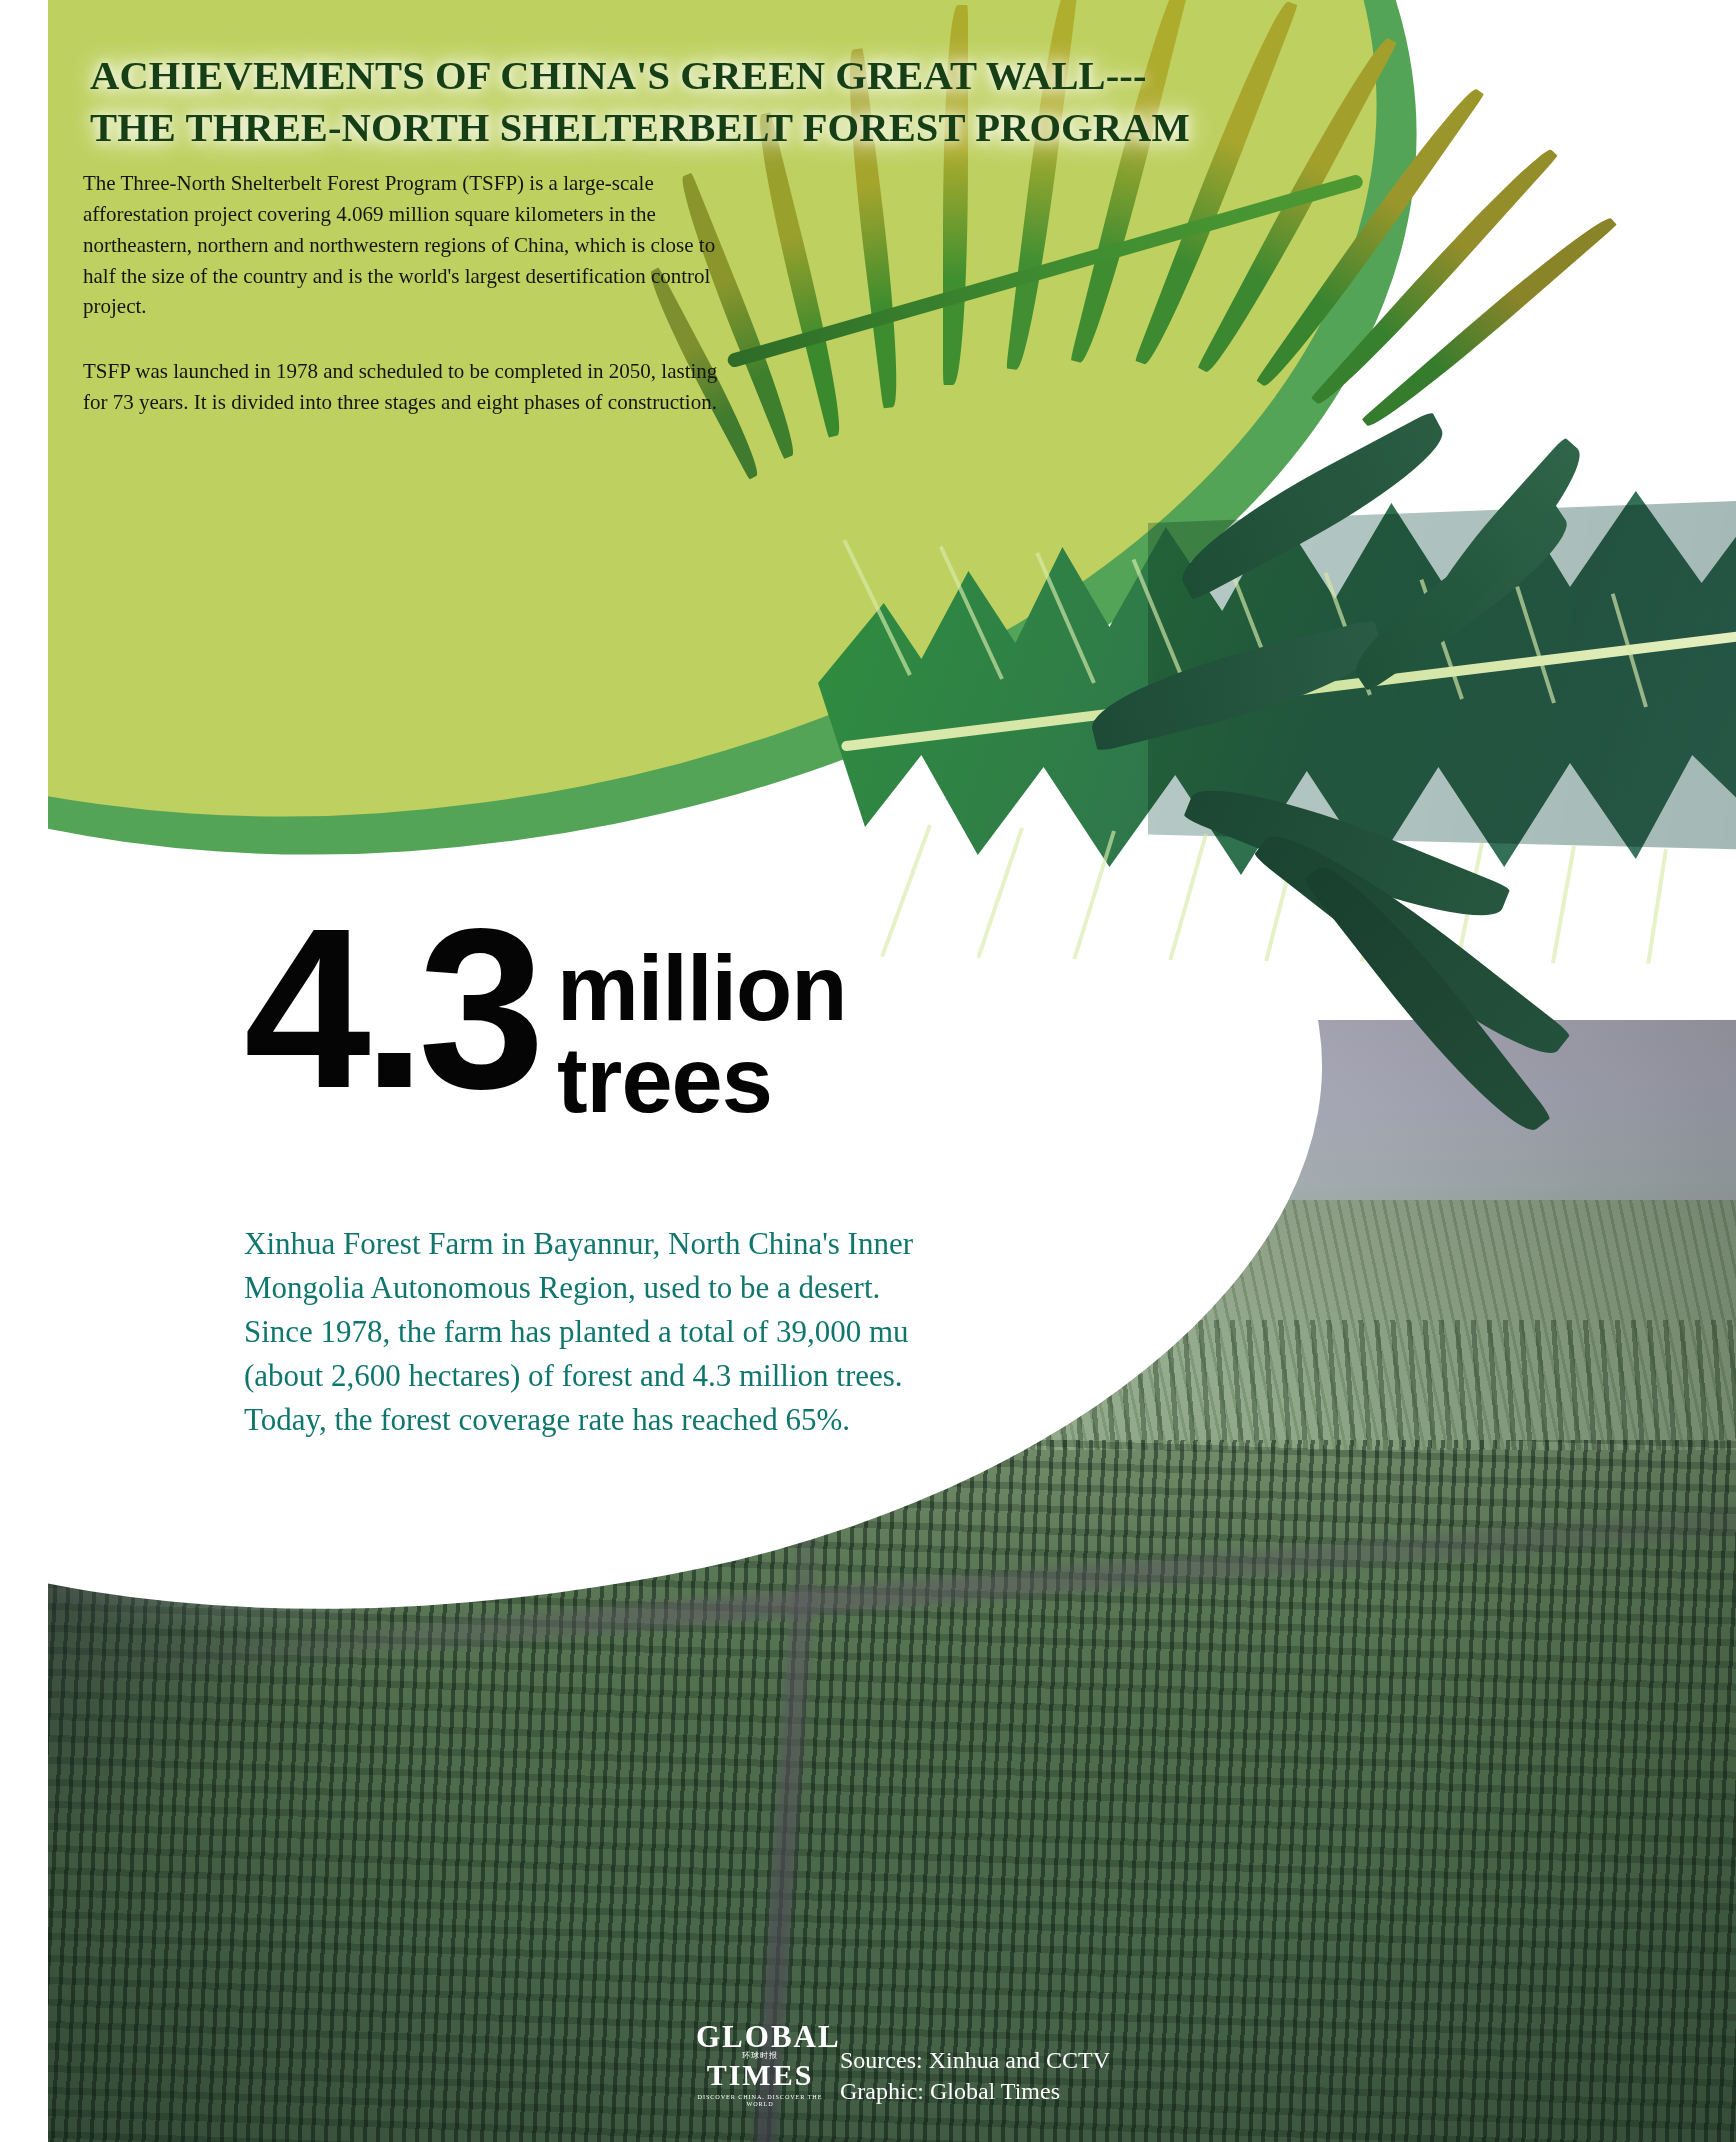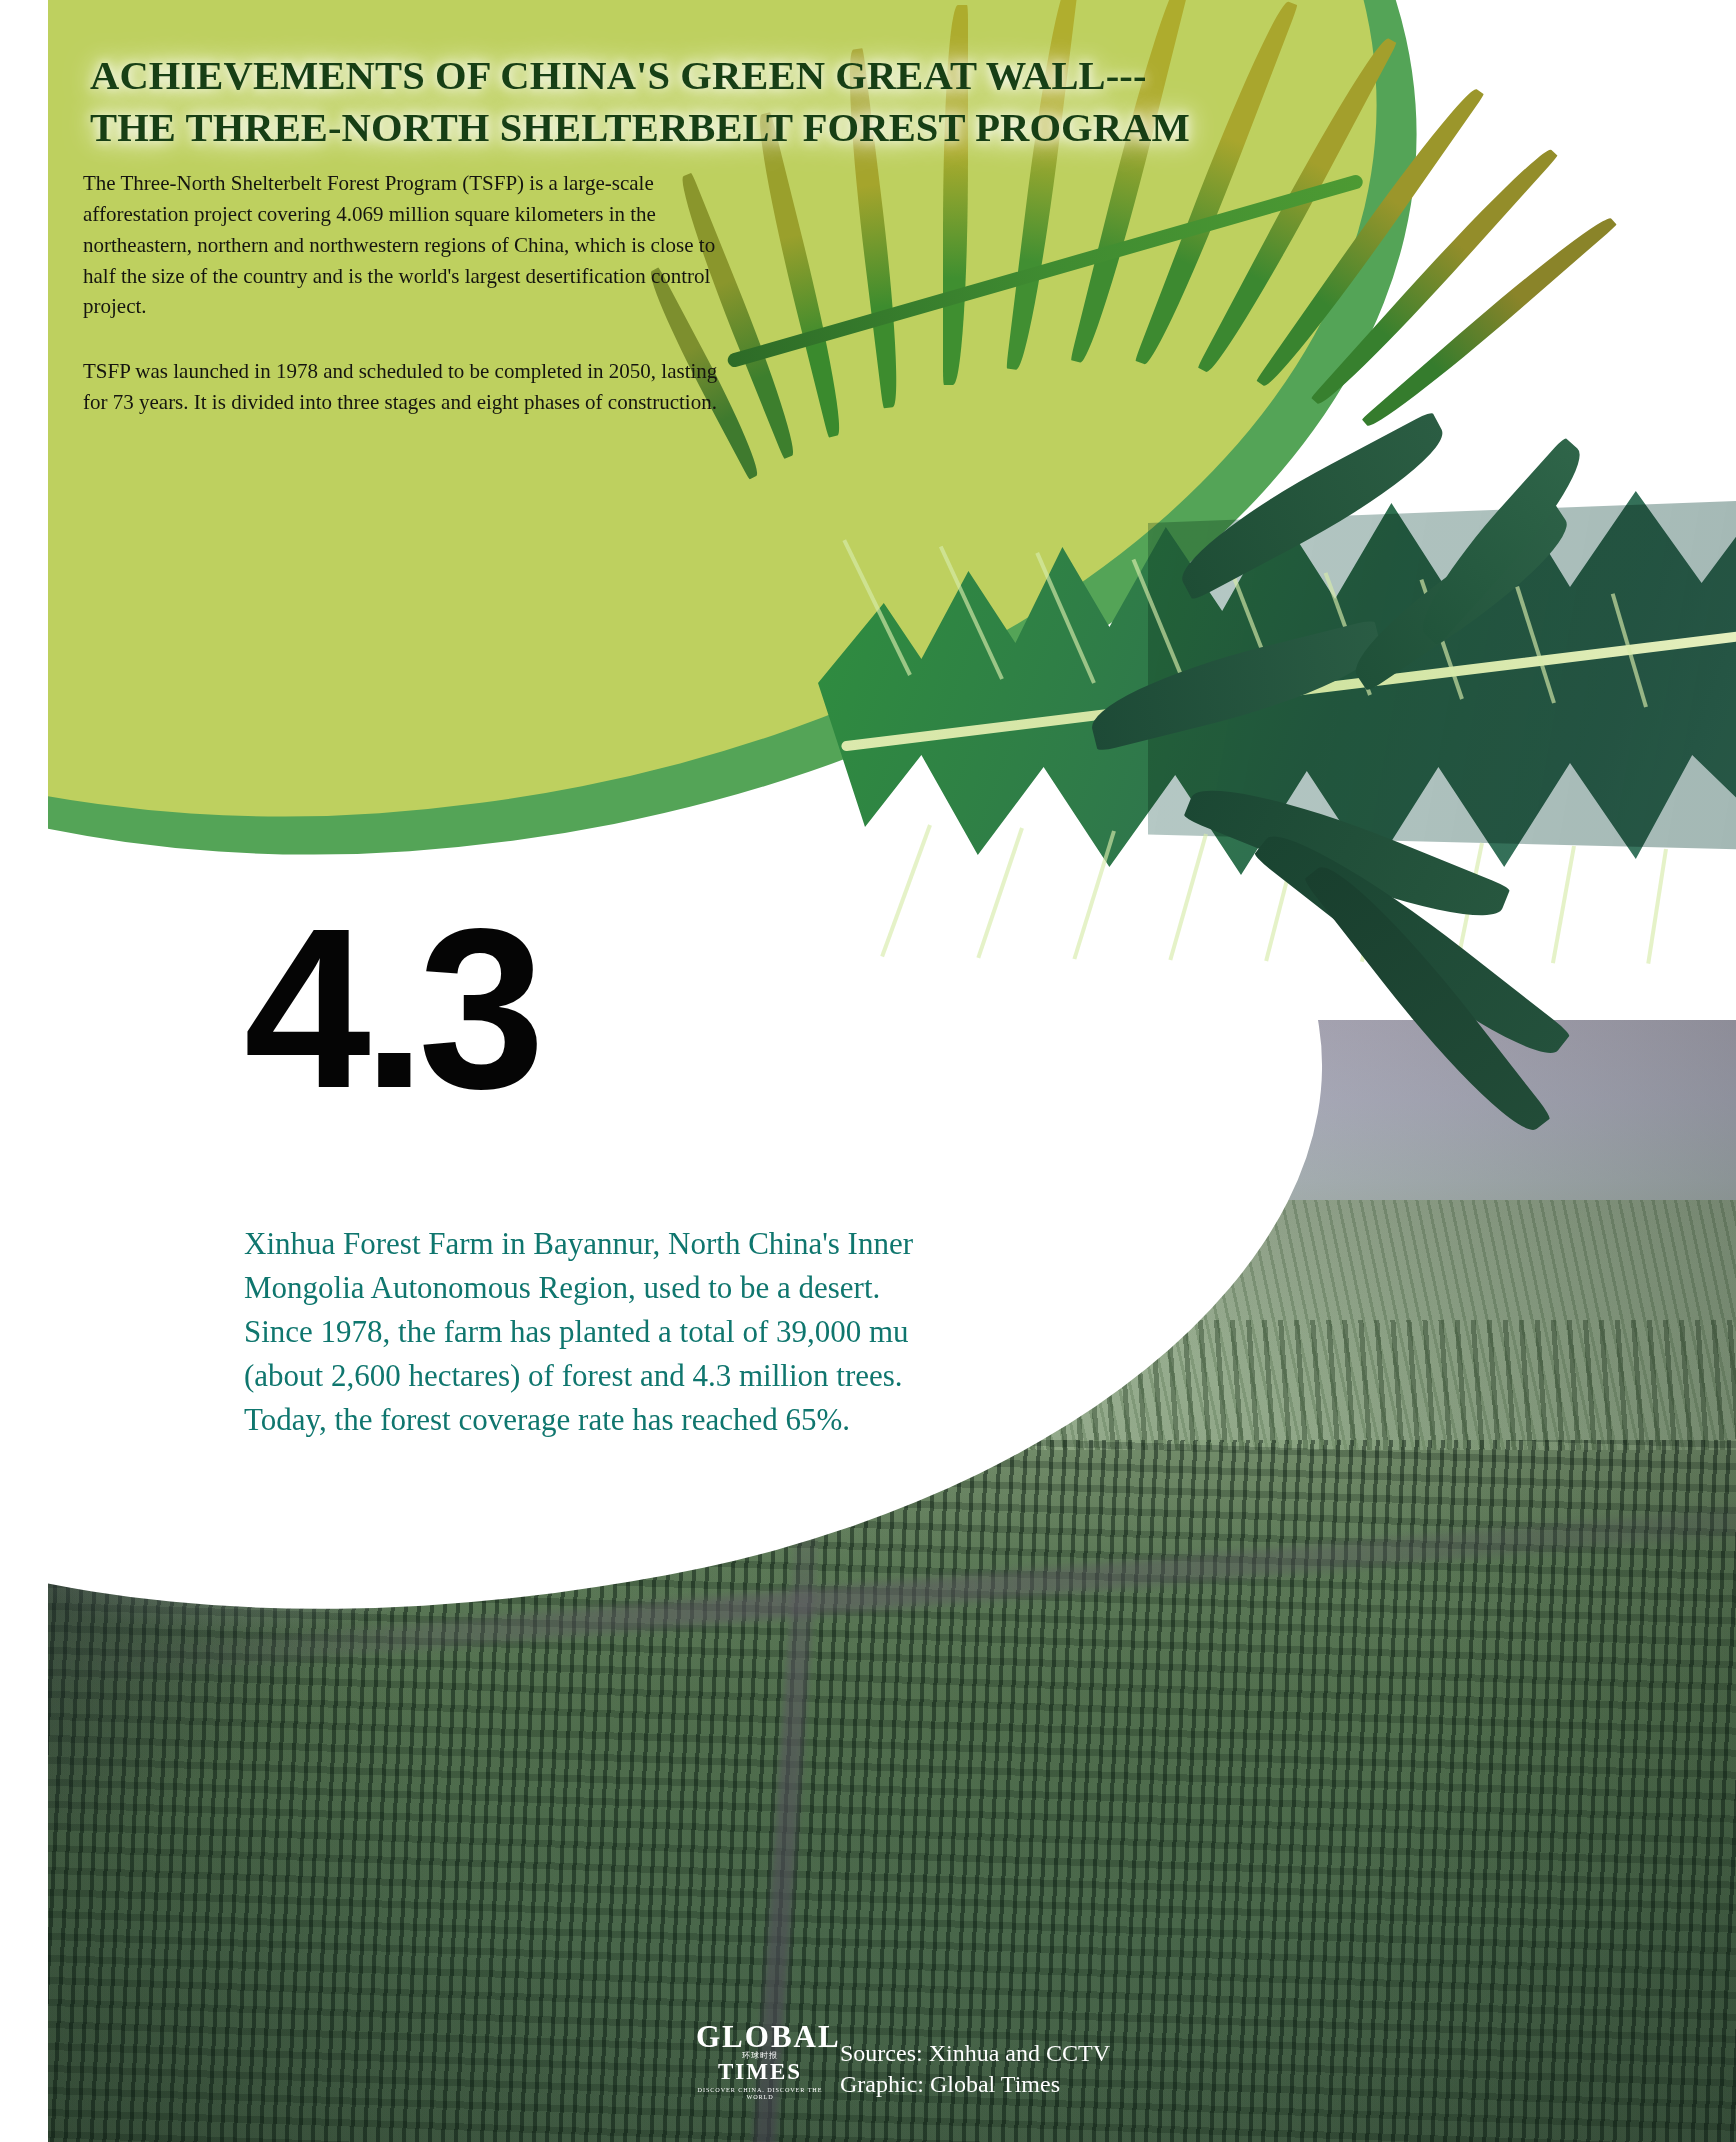--- a/index.html
+++ b/index.html
@@ -90,21 +90,21 @@
   .bignum .unit span{display:block;}
 
   .story{position:absolute;left:196px;top:1222px;width:700px;
     font-size:31px;line-height:1.42;color:#0f766e;}
 
   
   .footer{position:absolute;left:648px;top:2022px;display:flex;align-items:flex-end;}
   .gtlogo{width:128px;color:#fff;text-align:center;font-family:"Liberation Serif",serif;}
   .gtlogo .gl{font-size:31px;font-weight:bold;letter-spacing:2px;line-height:.95;}
   .gtlogo .cn{font-size:8px;letter-spacing:1px;line-height:1;margin:1px 0;}
-  .gtlogo .tm{font-size:23px;font-weight:bold;letter-spacing:2px;line-height:.95;}
+  .gtlogo .tm{font-size:30px;font-weight:bold;letter-spacing:2px;line-height:.95;}
   .gtlogo .tag{font-size:6.2px;letter-spacing:.9px;margin-top:3px;}
   .src{margin-left:16px;color:#fff;font-size:24px;line-height:1.3;}
   .src div{white-space:nowrap;}
 </style>
 </head>
 <body>
 
 <div id="poster">
 
   <div class="photo">
@@ -182,20 +182,24 @@
     <span class="l">THE THREE-NORTH SHELTERBELT FOREST PROGRAM</span>
   </h1>
 
   <div class="intro">
     <p>The Three-North Shelterbelt Forest Program (TSFP) is a large-scale afforestation project covering 4.069 million square kilometers in the northeastern, northern and northwestern regions of China, which is close to half the size of the country and is the world's largest desertification control project.</p>
     <p>TSFP was launched in 1978 and scheduled to be completed in 2050, lasting for 73 years. It is divided into three stages and eight phases of construction.</p>
   </div>
 
   <div class="bignum">
     <div class="num">4.3</div>
+    <div class="unit">
+      <span>million</span>
+      <span>trees</span>
+    </div>
   </div>
 
   <div class="story">Xinhua Forest Farm in Bayannur, North China's Inner Mongolia Autonomous Region, used to be a desert. Since 1978, the farm has planted a total of 39,000 mu (about 2,600 hectares) of forest and 4.3 million trees. Today, the forest coverage rate has reached 65%.</div>
 
   <div class="footer">
     <div class="gtlogo">
       <div class="gl">GLOBAL</div>
       <div class="cn">环球时报</div>
       <div class="tm">TIMES</div>
       <div class="tag">DISCOVER CHINA. DISCOVER THE WORLD</div>

